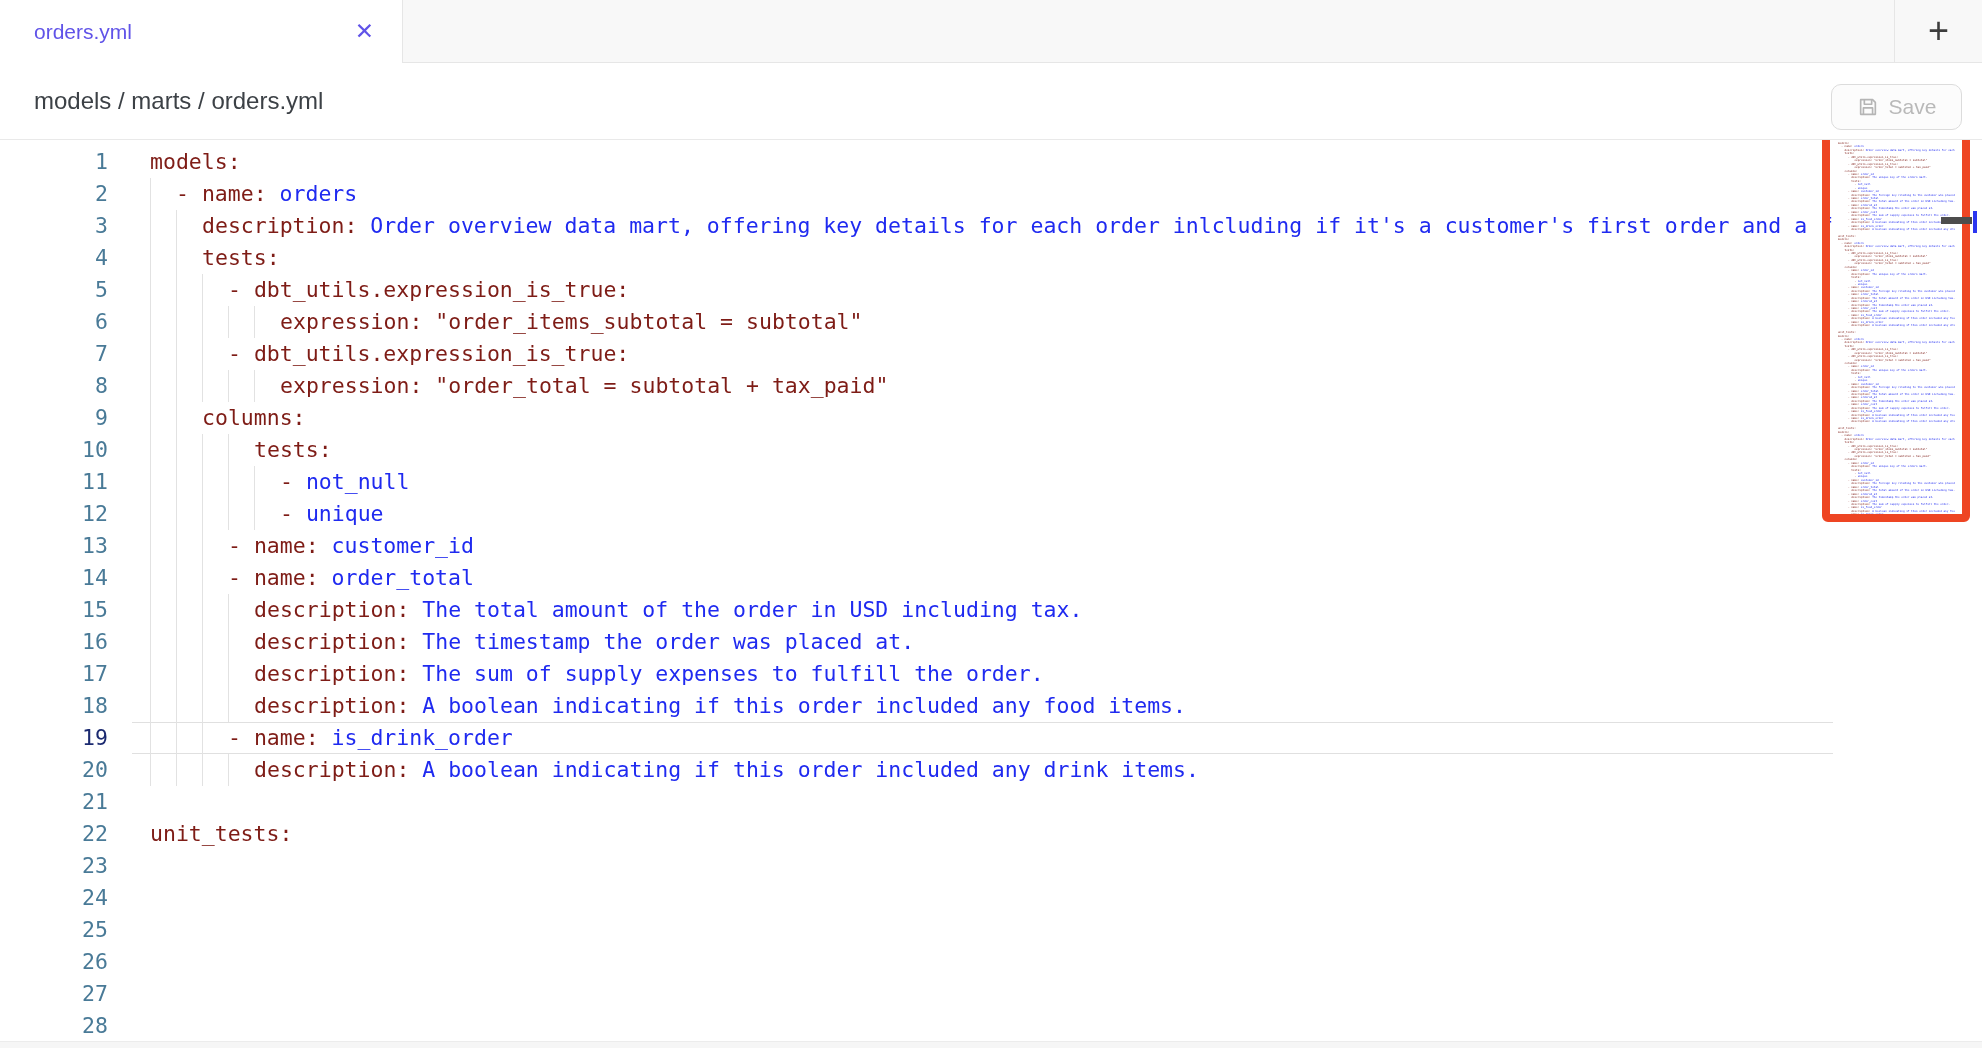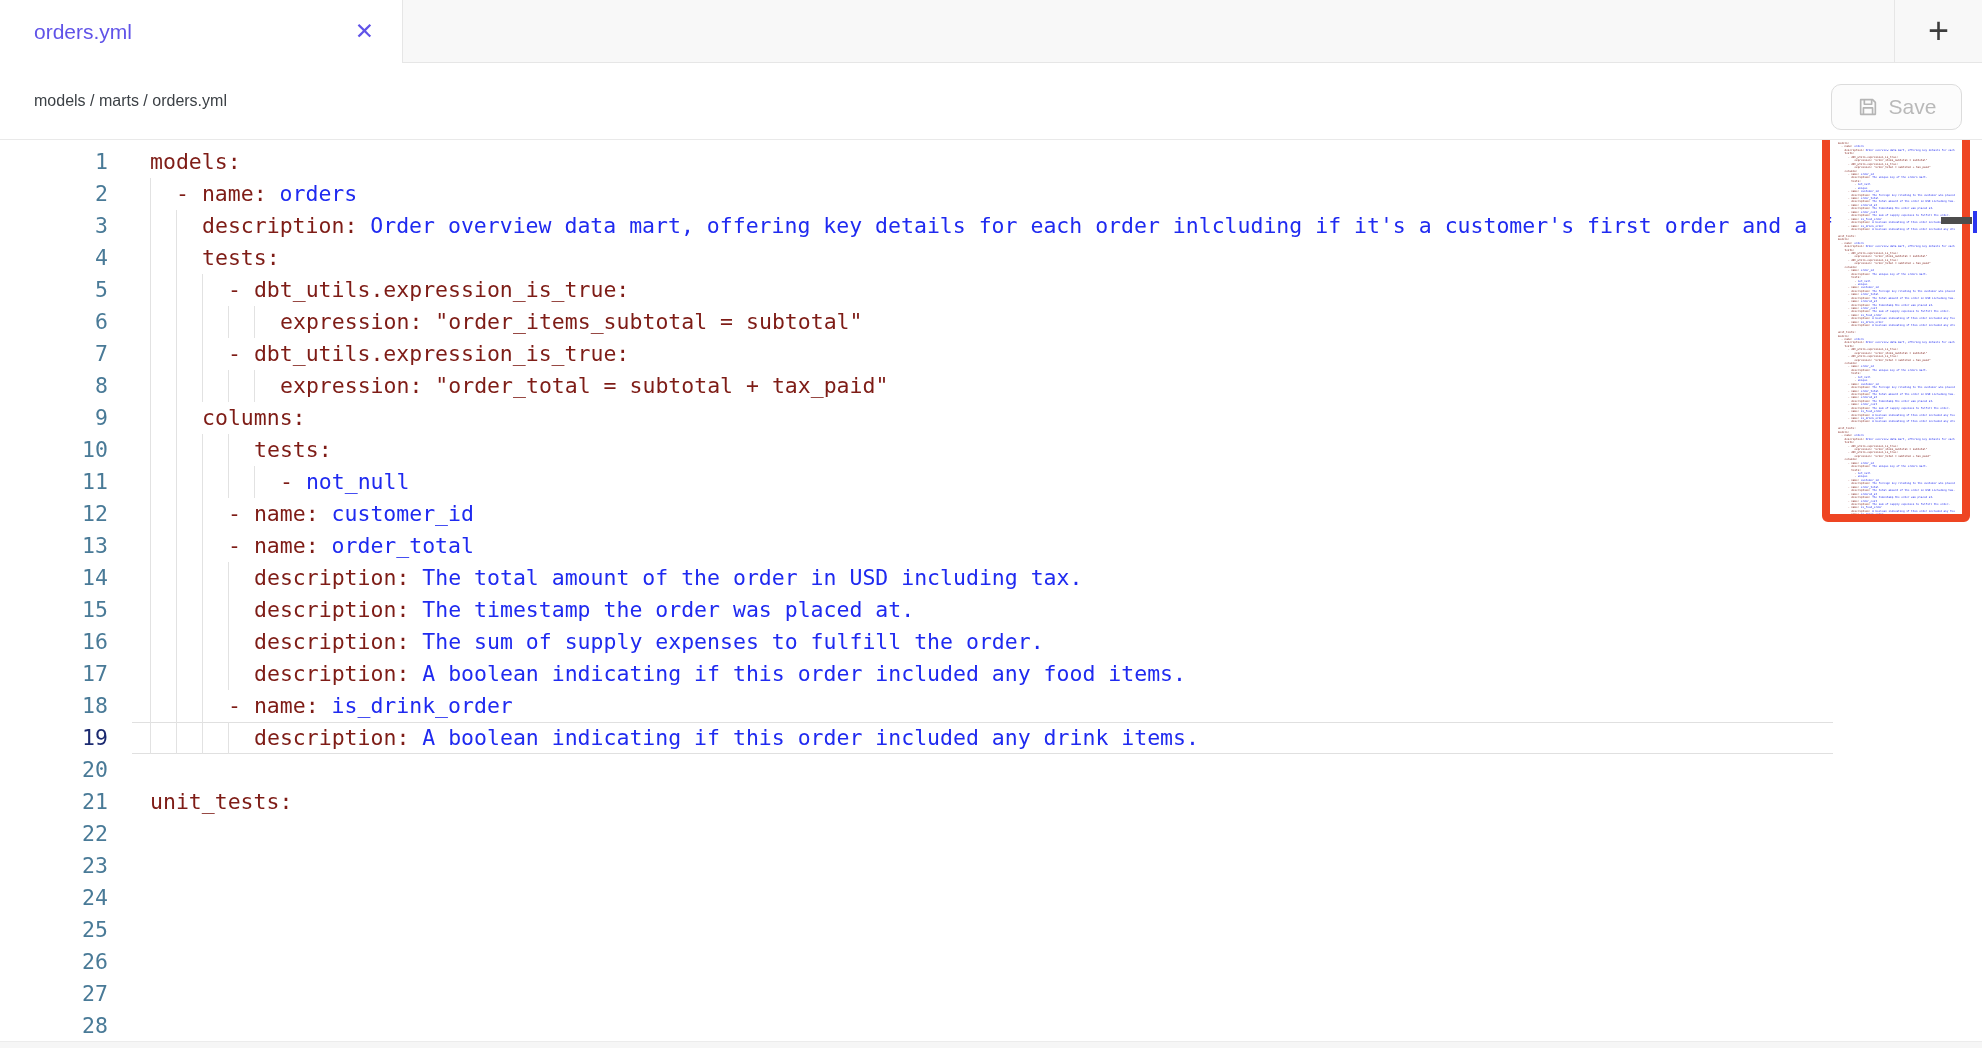--- a/index.html
+++ b/index.html
@@ -14,21 +14,21 @@
   .tab-close{color:var(--accent-purple,#6053e8);font-size:23px;line-height:1;cursor:pointer;}
   .tabbar-fill{flex:1;border-bottom:1px solid var(--border-light,#e6e6e6);}
   .newtab{width:88px;box-sizing:border-box;border-left:1px solid var(--border-light,#e6e6e6);
           border-bottom:1px solid var(--border-light,#e6e6e6);
           display:flex;align-items:center;justify-content:center;cursor:pointer;}
   .newtab span{font-size:36px;font-weight:300;color:#3d3d3d;line-height:1;}
 
   
   .header{position:relative;height:77px;box-sizing:border-box;background:#fff;
           border-bottom:1px solid #e9e9e9;display:flex;align-items:center;}
-  .breadcrumb{padding-left:34px;font-size:16px;color:var(--breadcrumb-text,#3c4146);}
+  .breadcrumb{padding-left:34px;font-size:24px;color:var(--breadcrumb-text,#3c4146);}
   .save-btn{position:absolute;right:20px;top:21px;width:131px;height:46px;box-sizing:border-box;
             display:flex;align-items:center;justify-content:center;gap:10px;
             background:#fcfcfc;border:1.5px solid #dcdcdc;border-radius:10px;
             color:var(--save-disabled-text,#b9b9b9);font-size:21px;font-weight:500;
             font-family:"Liberation Sans",sans-serif;}
   .save-btn svg{display:block;}
 
   
   .editor{position:relative;height:908px;background:#fff;overflow:hidden;
           font-family:"DejaVu Sans Mono","Liberation Mono",monospace;}
@@ -121,20 +121,21 @@
         <div class="code-row"><span class="indent" style="width: 26px;"></span><span class="tok-k">- name:</span><span class="tok-v"> orders</span></div>
         <div class="code-row"><span class="indent" style="width: 52px;"></span><span class="tok-k">description:</span><span class="tok-v"> Order overview data mart, offering key details for each order inlcluding if it's a customer's first order and a f</span></div>
         <div class="code-row"><span class="indent" style="width: 52px;"></span><span class="tok-k">tests:</span></div>
         <div class="code-row"><span class="indent" style="width: 78px;"></span><span class="tok-k">- dbt_utils.expression_is_true:</span></div>
         <div class="code-row"><span class="indent" style="width: 130px;"></span><span class="tok-k">expression:</span><span class="tok-s"> "order_items_subtotal = subtotal"</span></div>
         <div class="code-row"><span class="indent" style="width: 78px;"></span><span class="tok-k">- dbt_utils.expression_is_true:</span></div>
         <div class="code-row"><span class="indent" style="width: 130px;"></span><span class="tok-k">expression:</span><span class="tok-s"> "order_total = subtotal + tax_paid"</span></div>
         <div class="code-row"><span class="indent" style="width: 52px;"></span><span class="tok-k">columns:</span></div>
         <div class="code-row"><span class="indent" style="width: 104px;"></span><span class="tok-k">tests:</span></div>
         <div class="code-row"><span class="indent" style="width: 130px;"></span><span class="tok-k">- </span><span class="tok-v">not_null</span></div>
+        <div class="code-row"><span class="indent" style="width: 130px;"></span><span class="tok-k">- </span><span class="tok-v">unique</span></div>
         <div class="code-row"><span class="indent" style="width: 78px;"></span><span class="tok-k">- name:</span><span class="tok-v"> customer_id</span></div>
         <div class="code-row"><span class="indent" style="width: 78px;"></span><span class="tok-k">- name:</span><span class="tok-v"> order_total</span></div>
         <div class="code-row"><span class="indent" style="width: 104px;"></span><span class="tok-k">description:</span><span class="tok-v"> The total amount of the order in USD including tax.</span></div>
         <div class="code-row"><span class="indent" style="width: 104px;"></span><span class="tok-k">description:</span><span class="tok-v"> The timestamp the order was placed at.</span></div>
         <div class="code-row"><span class="indent" style="width: 104px;"></span><span class="tok-k">description:</span><span class="tok-v"> The sum of supply expenses to fulfill the order.</span></div>
         <div class="code-row"><span class="indent" style="width: 104px;"></span><span class="tok-k">description:</span><span class="tok-v"> A boolean indicating if this order included any food items.</span></div>
         <div class="code-row"><span class="indent" style="width: 78px;"></span><span class="tok-k">- name:</span><span class="tok-v"> is_drink_order</span></div>
         <div class="code-row"><span class="indent" style="width: 104px;"></span><span class="tok-k">description:</span><span class="tok-v"> A boolean indicating if this order included any drink items.</span></div>
         <div class="code-row"></div>
         <div class="code-row"><span class="tok-k">unit_tests:</span></div>

